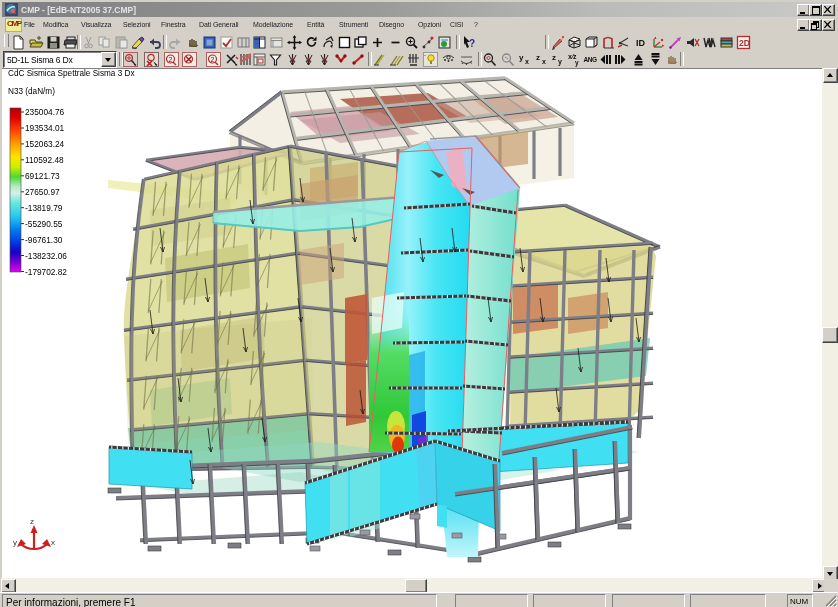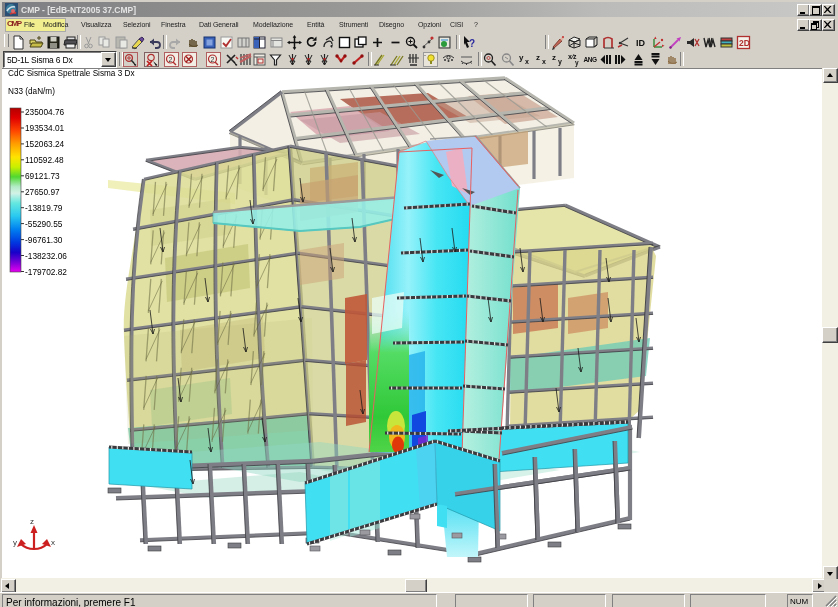--- a/index.html
+++ b/index.html
@@ -23,21 +23,21 @@
   </div>
 <div class="btn" style="left:809px;top:4px;width:11px;height:10px;">
     <div style="position:absolute;left:2px;top:1px;width:6px;height:6px;border:1px solid #000;border-top-width:2px"></div>
   </div>
 <div class="btn" style="left:822px;top:4px;width:11px;height:10px;">
     <svg style="position:absolute;left:1px;top:1px" width="8" height="7" viewBox="0 0 8 7">
       <path d="M1 0l2.5 2.5L6 0h1.5L4.5 3.5 7.5 7H6L3.5 4.5 1 7H-.5L2.5 3.5-.5 0z" fill="#000"></path>
     </svg>
   </div>
 <div class="a" style="left:2px;top:17px;width:834px;height:15px;background:#d4d0c8;"></div>
-<div class="a" style="left:5px;top:18px;width:15px;height:12px;background:#f0ee8e;border:1px solid #aaa;padding-left:44px;">
+<div class="a" style="left:5px;top:18px;width:15px;height:12px;background:#f0ee8e;border:1px solid #aaa;">
     <div style="position:absolute;left:1px;top:0px;font-size:8px;font-weight:bold;color:#8a2020;letter-spacing:-1.4px;">CMP</div>
   </div>
 <div class="mi" style="left:24px;">File</div>
 <div class="mi" style="left:43px;">Modifica</div>
 <div class="mi" style="left:81px;">Visualizza</div>
 <div class="mi" style="left:123px;">Selezioni</div>
 <div class="mi" style="left:161px;">Finestra</div>
 <div class="mi" style="left:199px;">Dati Generali</div>
 <div class="mi" style="left:253px;">Modellazione</div>
 <div class="mi" style="left:307px;">Entità</div>

